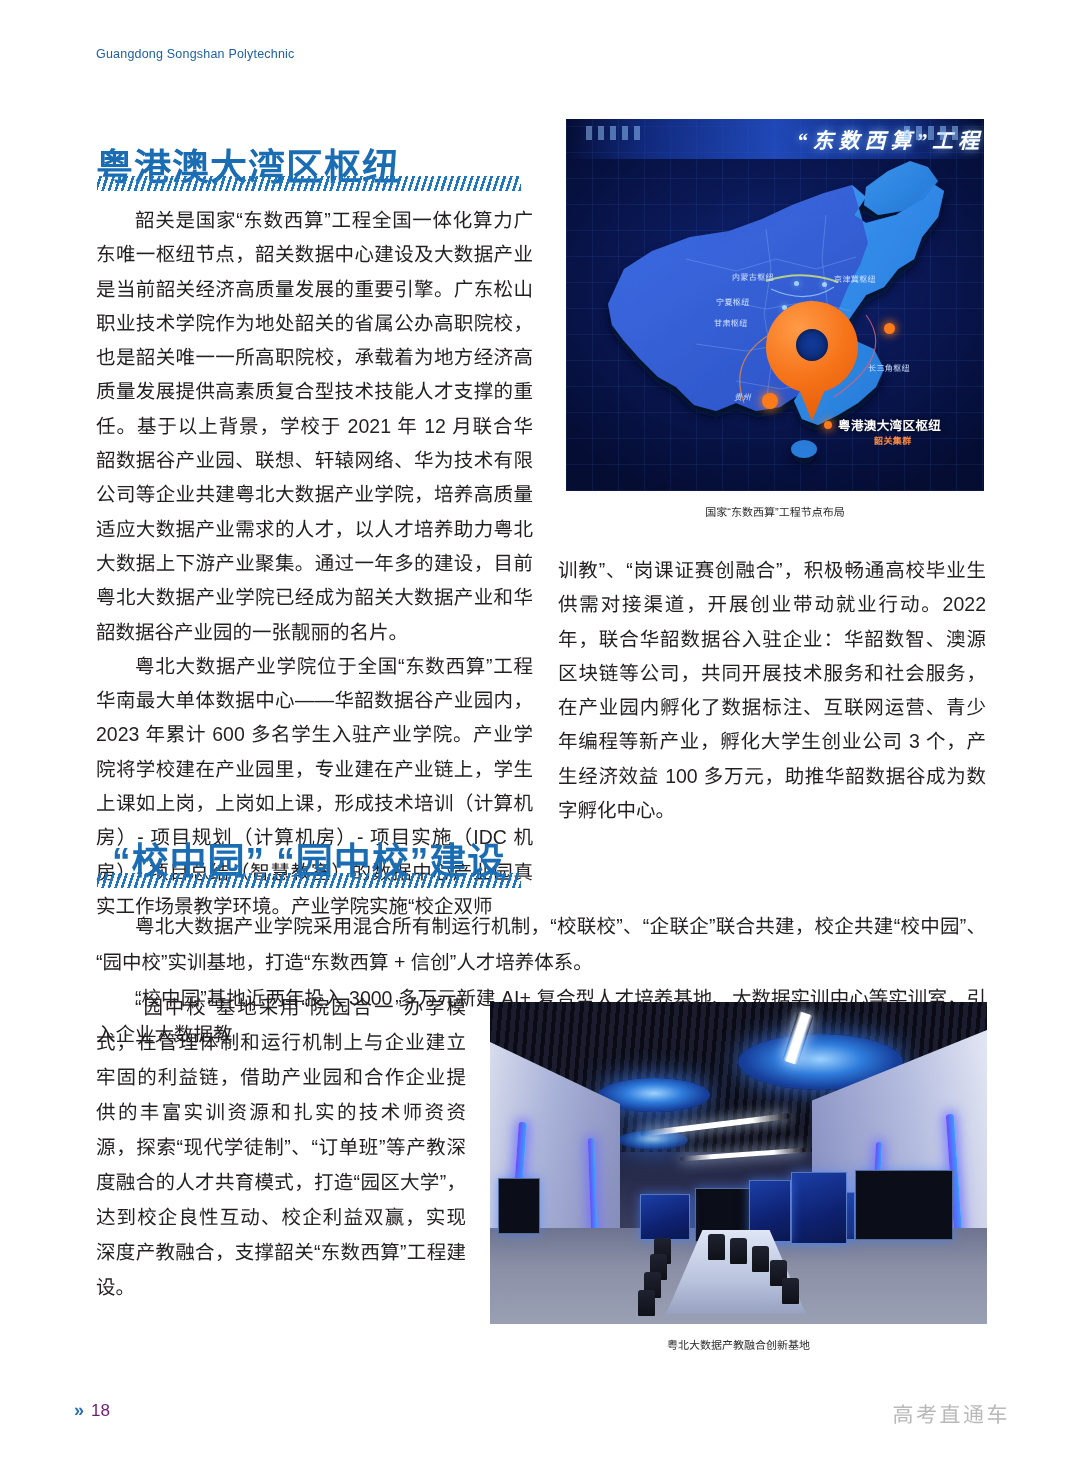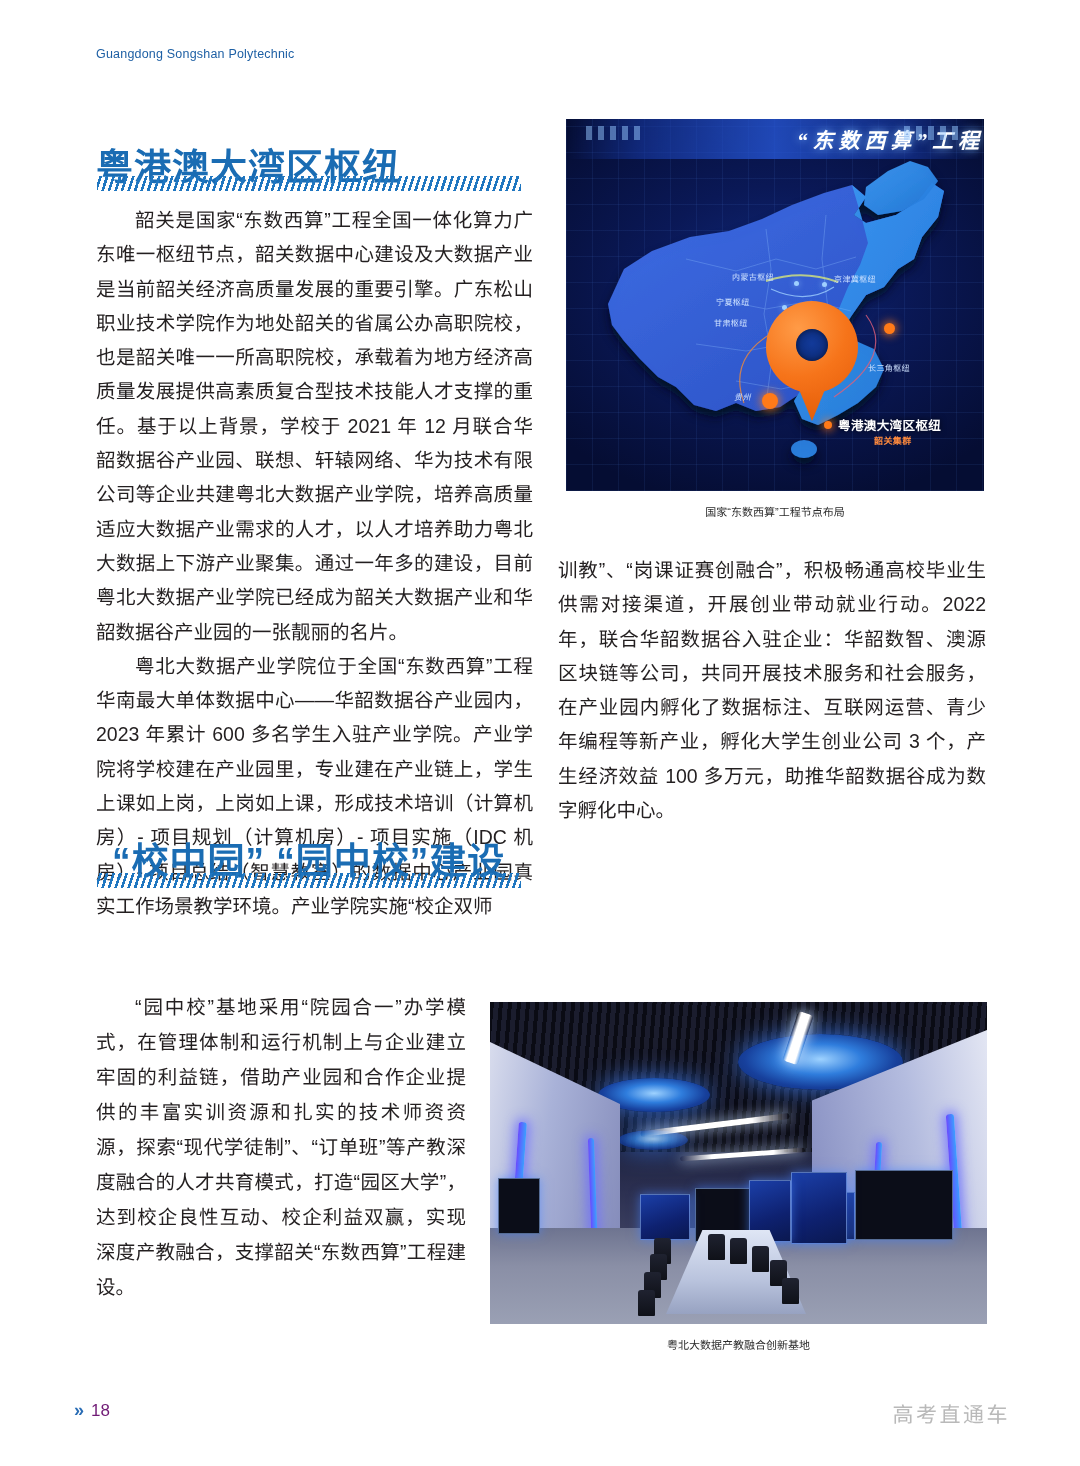--- a/index.html
+++ b/index.html
@@ -448,20 +448,24 @@
       <div class="pin-label" style="left:168px;top:272px;font-style:italic;">贵州</div>
       <div class="pin-label major" style="left:272px;top:296px;">粤港澳大湾区枢纽</div>
       <div class="pin-label sub" style="left:308px;top:315px;">韶关集群</div>
     </div>
     <figcaption class="figure-caption">国家“东数西算”工程节点布局</figcaption>
   </figure>
 
   <h1 class="section-title" id="sec2-title">“校中园” “园中校”建设</h1>
   <div class="title-rule" id="sec2-rule"></div>
 
+  <div id="s2-full">
+    <p class="para">粤北大数据产业学院采用混合所有制运行机制，“校联校”、“企联企”联合共建，校企共建“校中园”、“园中校”实训基地，打造“东数西算 + 信创”人才培养体系。</p>
+    <p class="para">“校中园”基地近两年投入 3000 多万元新建 AI+ 复合型人才培养基地、大数据实训中心等实训室，引入企业大数据教</p>
+  </div>
 
   <div id="s2-col-left">
     <p class="para">“园中校”基地采用“院园合一”办学模式，在管理体制和运行机制上与企业建立牢固的利益链，借助产业园和合作企业提供的丰富实训资源和扎实的技术师资资源，探索“现代学徒制”、“订单班”等产教深度融合的人才共育模式，打造“园区大学”，达到校企良性互动、校企利益双赢，实现深度产教融合，支撑韶关“东数西算”工程建设。</p>
   </div>
 
   <figure id="room-figure" style="margin:0;">
     <div class="room-img">
       <div class="ceiling"></div>
       <div class="galaxy gx1"></div>
       <div class="galaxy gx2"></div>

